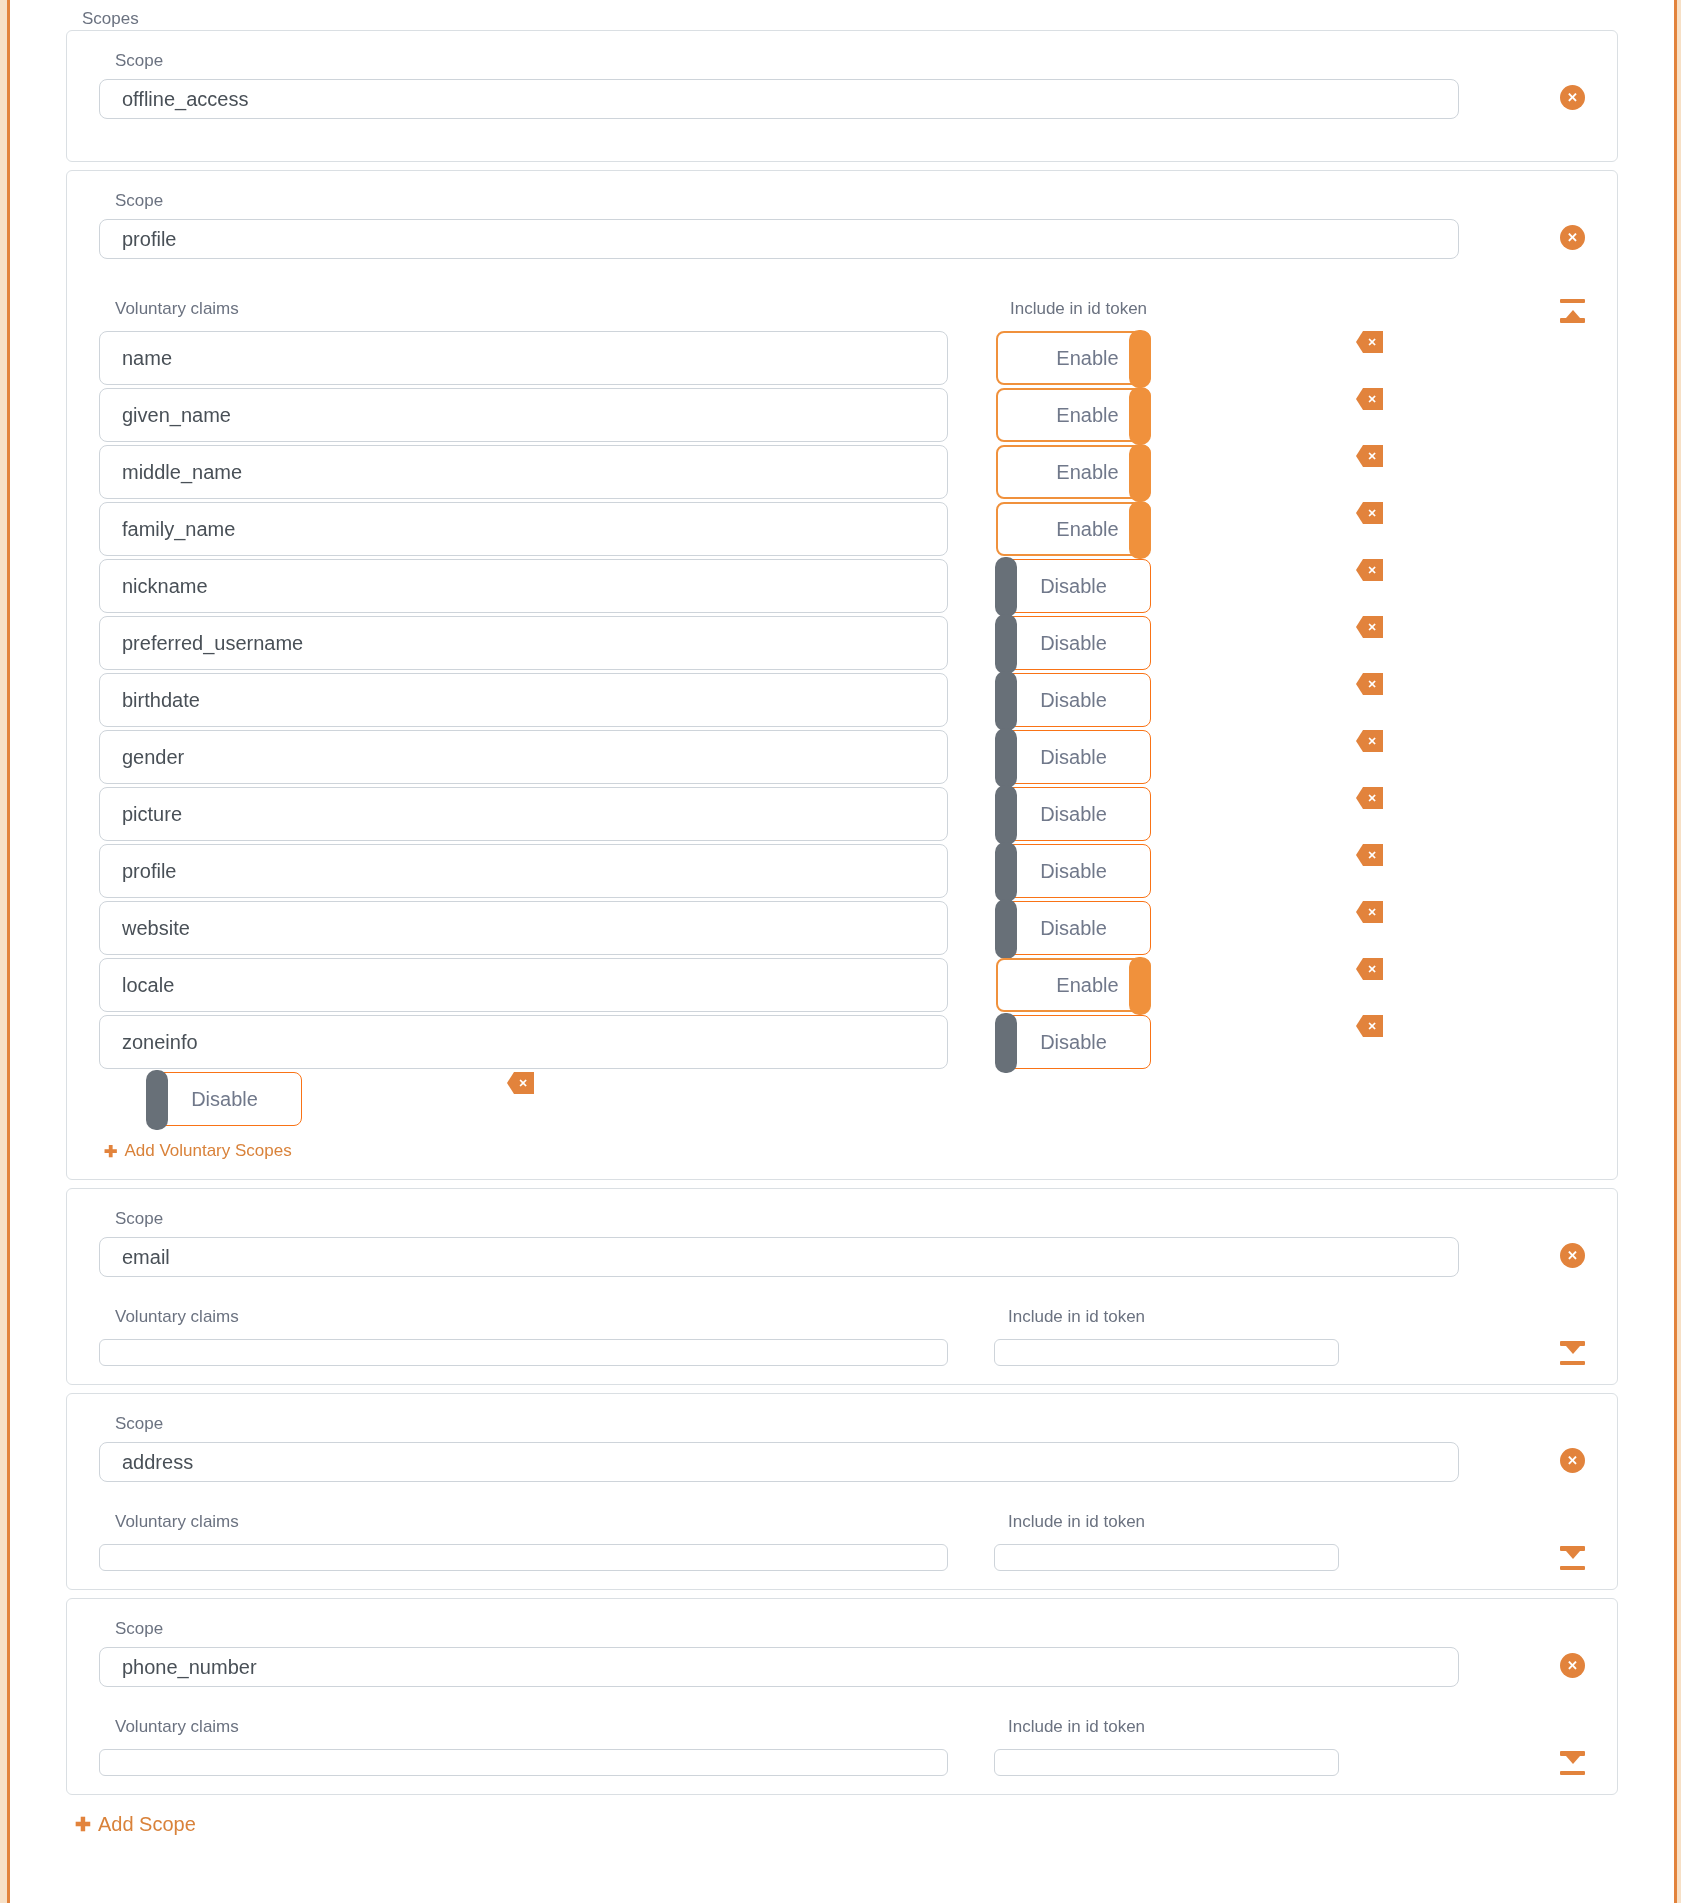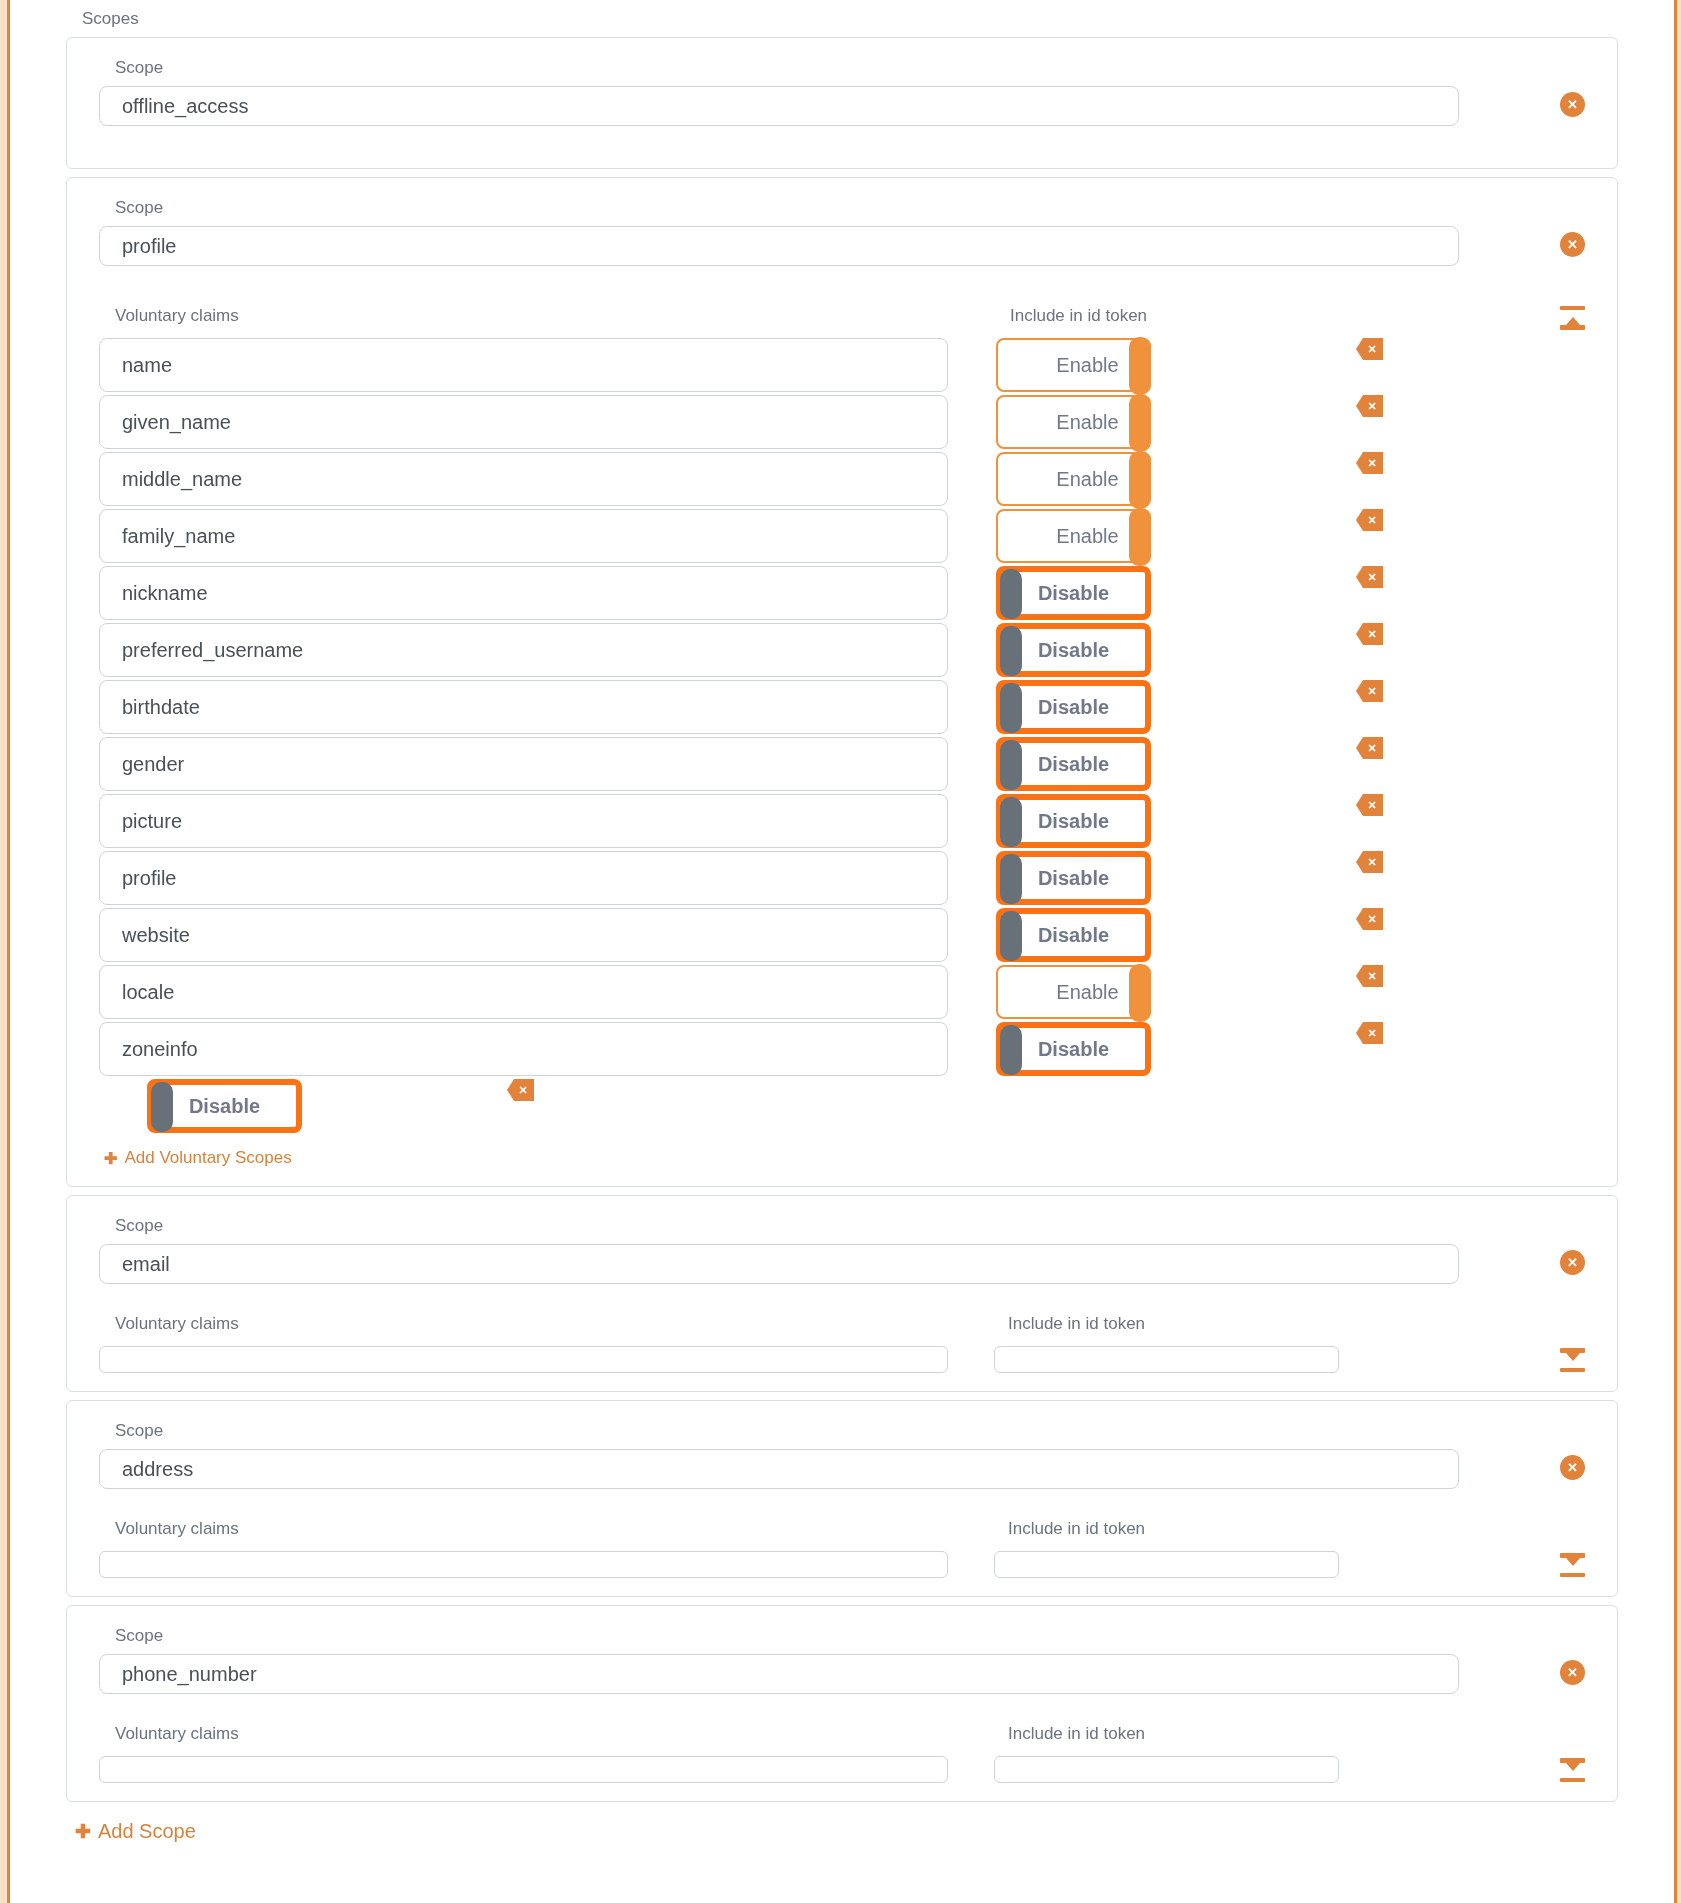--- a/index.html
+++ b/index.html
@@ -27,21 +27,21 @@
     --text: #495057;
     --input-border: #ced4da;
     --card-border: #dadfe3;
     --band: #f7e0c6;
   }
 
   .container { padding: 8px 63px 14px 66px; }
 
   .section-label {
     font-size: 17px; color: var(--label);
-    margin-left: 16px; margin-bottom: 7px; line-height: 22px;
+    margin-left: 16px; line-height: 22px;
   }
 
   .card {
     border: 1px solid var(--card-border);
     border-radius: 6px;
     background: #fff;
     margin-bottom: 8px;
     padding: 20px 0 18px 32px;
   }
   .card.simple { padding-bottom: 42px; }
@@ -86,21 +86,21 @@
 
   .toggle {
     position: relative; width: 155px; height: 54px; flex: none;
     margin-left: 48px;
     background: #fff; border-radius: 8px;
     display: flex; align-items: center; justify-content: center;
     font-family: "Liberation Sans", sans-serif;
     font-size: 20px; color: #70788a; cursor: pointer;
   }
   .toggle.enable  { border: 2px solid var(--toggle-orange); padding-left: 28px; }
-  .toggle.disable { border: 6px solid #f97316; font-weight: bold; }
+  .toggle.disable { border: 1px solid #f97316; }
   .knob {
     position: absolute; width: 22px; top: -3px; bottom: -5px;
     border-radius: 10px;
   }
   .toggle.enable  .knob { right: -2px; background: var(--toggle-orange); }
   .toggle.disable .knob { left: -2px;  background: var(--toggle-gray); }
 
   .backspace {
     width: 27px; height: 22px; flex: none; margin-left: 205px;
     background: var(--accent);

